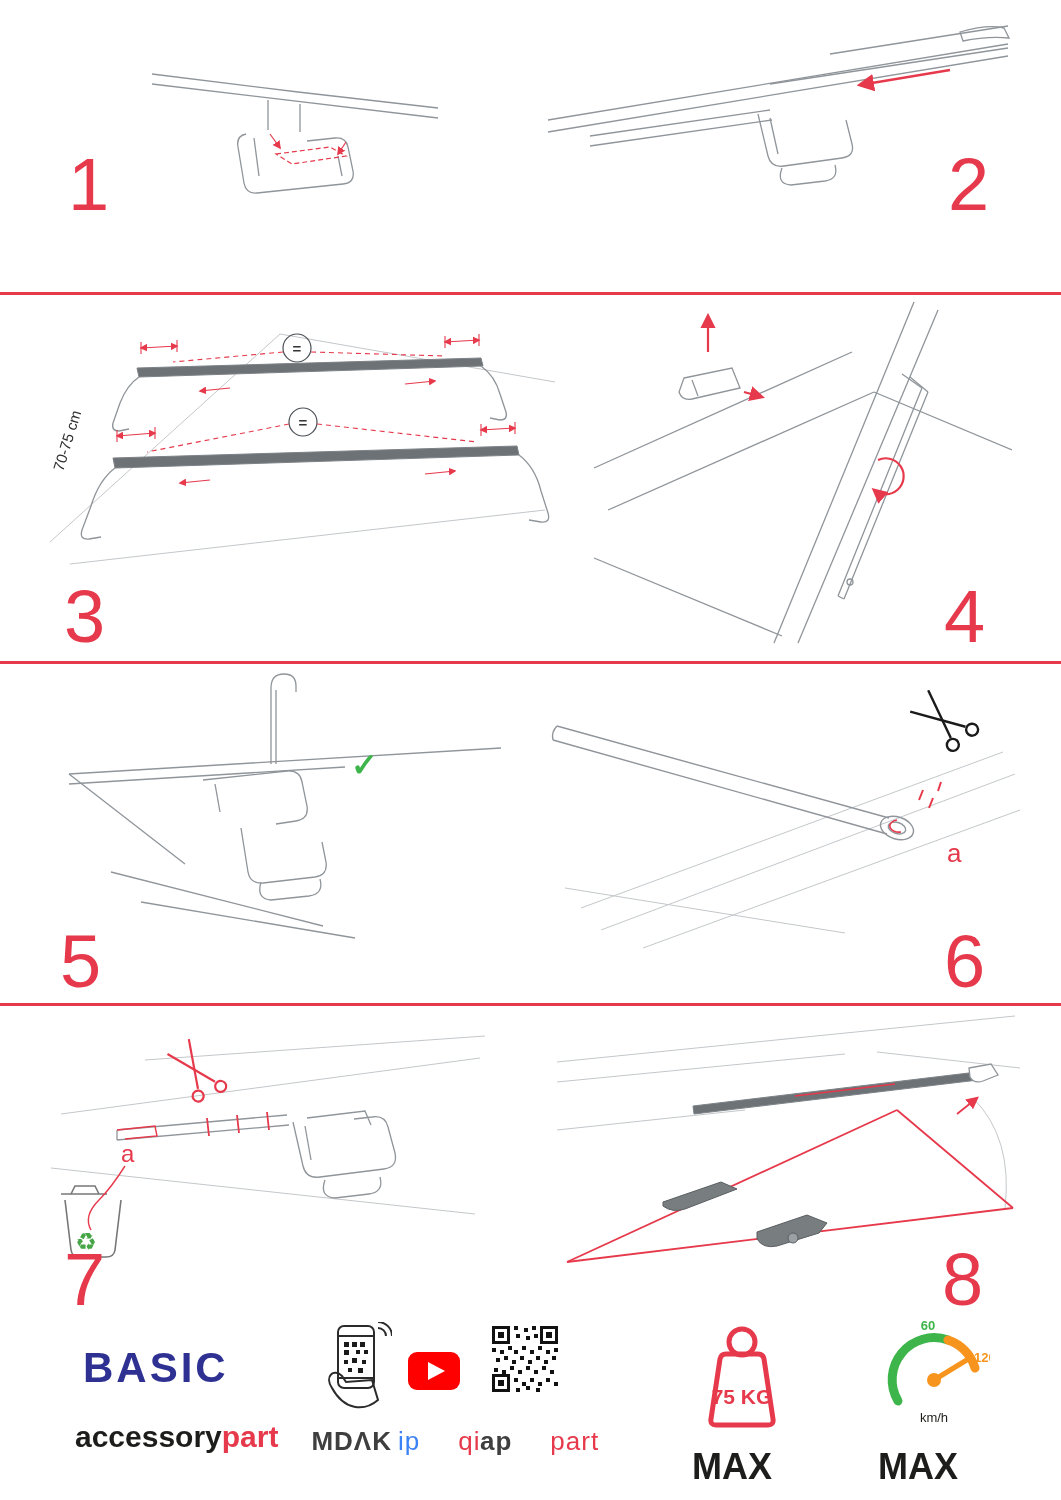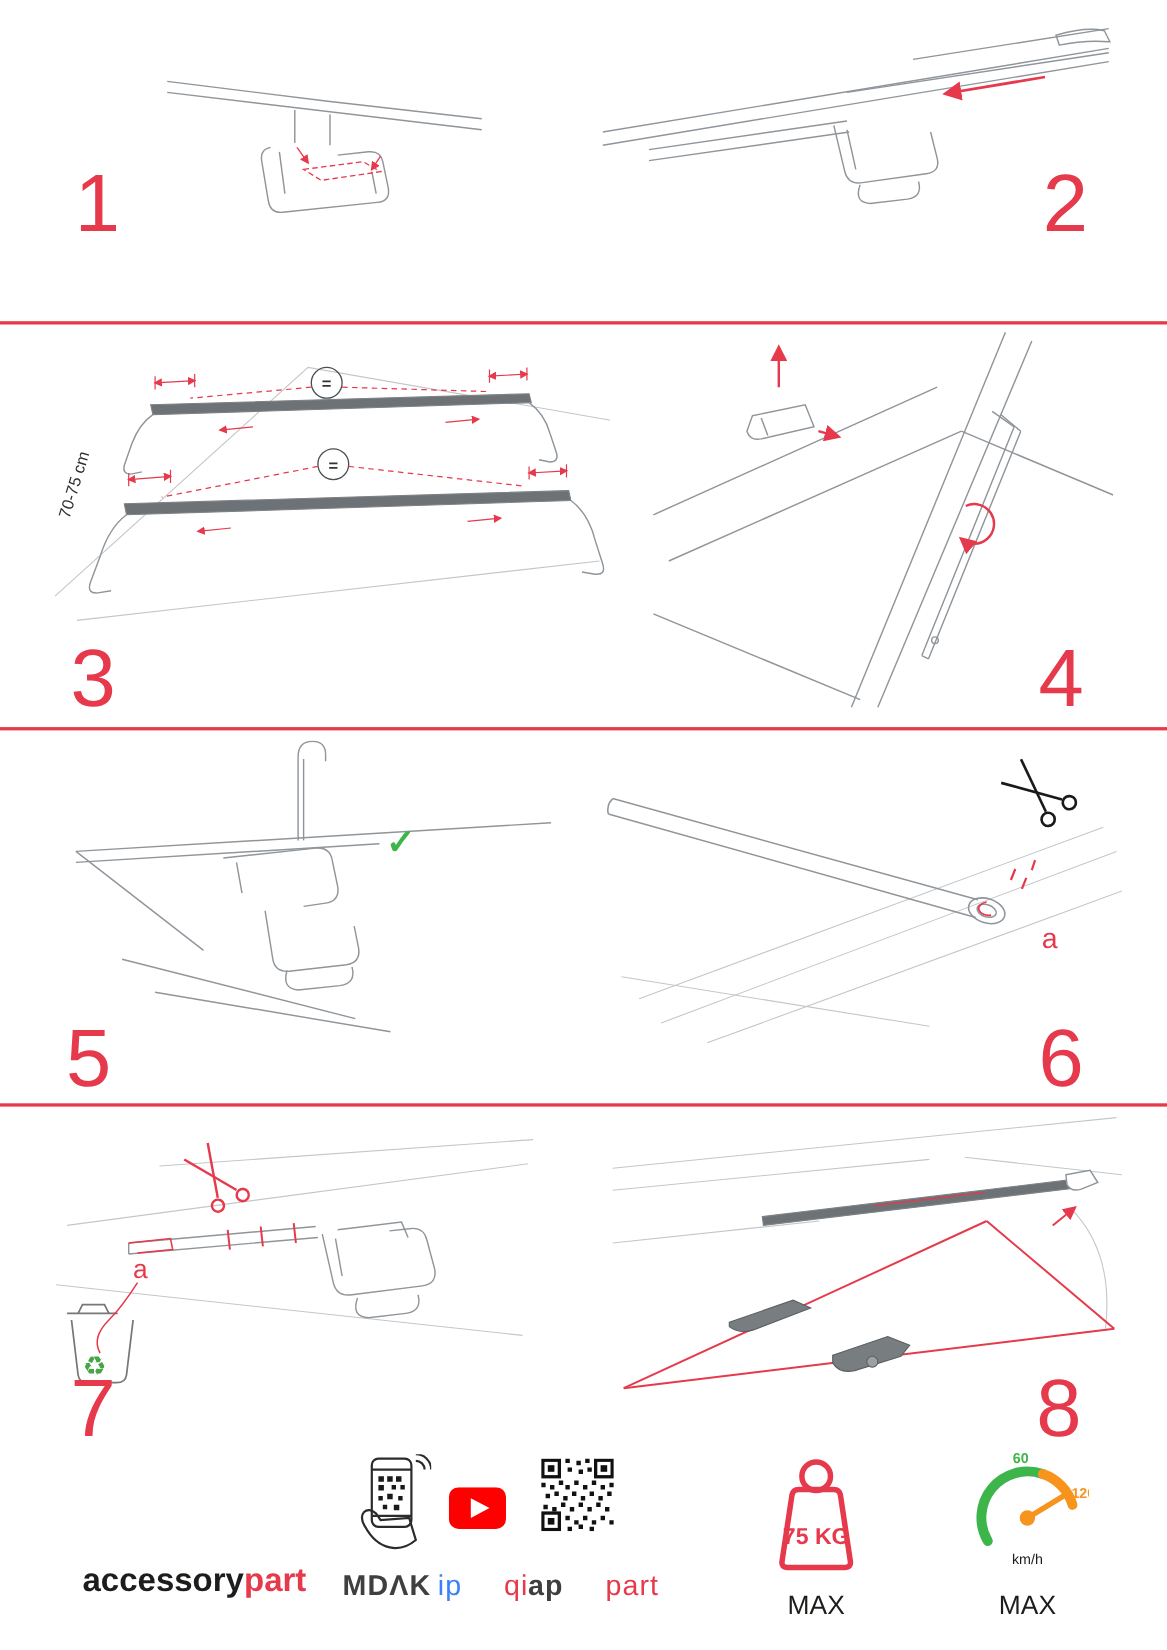--- a/index.html
+++ b/index.html
@@ -17,21 +17,21 @@
   .abs{position:absolute;}
   .divider{position:absolute;left:0;width:100%;height:3px;background:var(--red);}
   .num{position:absolute;font-size:74px;font-weight:400;color:var(--red);line-height:1;}
   svg text{font-family:"Liberation Sans",sans-serif;}
   .brand-title{position:absolute;left:83px;top:1344px;font-size:42px;font-weight:700;letter-spacing:3px;color:var(--navy);}
   .brand-sub{position:absolute;left:75px;top:1420px;font-size:30px;font-weight:700;color:var(--dark);}
   .brand-sub .red{color:var(--red);}
   .icon-label{position:absolute;font-size:26px;font-weight:700;color:#3f3f3f;text-align:right;letter-spacing:1px;}
   .icon-label .gray{color:#3b82f6;font-weight:400;}
   .icon-label .red{color:var(--red);font-weight:400;margin-left:38px;}
-  .max-label{position:absolute;font-size:24px;font-weight:400;color:var(--dark);text-align:center;}
+  .max-label{position:absolute;font-size:36px;font-weight:700;color:var(--dark);}
 </style>
 </head>
 <body>
 
 <div class="page">
 
   <svg width="0" height="0" style="position:absolute">
     <defs>
       <marker id="arrR" viewBox="0 0 10 10" refX="8" refY="5" markerWidth="7" markerHeight="7" orient="auto-start-reverse">
         <path d="M0,0 L10,5 L0,10 Z" fill="#e6394b"></path>
@@ -246,20 +246,21 @@
       <path d="M412,104 L432,88" marker-end="url(#arrR)"></path>
     </g>
     <g stroke="#5a5f63" stroke-width="1" fill="#787d80">
       <path d="M118,192 l58,-20 16,7 -52,20 q-13,4 -22,-3 z"></path>
       <path d="M212,222 l50,-17 20,8 -8,10 -42,13 q-14,3 -20,-7 z"></path>
     </g>
     <circle cx="248" cy="228" r="5" fill="#9aa0a4" stroke="#5a5f63"></circle>
   </svg>
   <div class="num" style="left:942px;top:1243px">8</div>
 
+  <div class="brand-title">BASIC</div>
   <div class="brand-sub"><span>accessory</span><span class="red">part</span></div>
 
   <svg class="abs" style="left:312px;top:1322px" width="80" height="100" viewBox="0 0 80 100">
     <g stroke="#2b2b2b" stroke-width="2" fill="none">
       <rect x="26" y="4" width="36" height="62" rx="6"></rect>
       <path d="M26,14 h36 M26,56 h36"></path>
       <path d="M66,6 a8,8 0 0 1 8,8"></path>
       <path d="M66,0 a14,14 0 0 1 14,14"></path>
       <path d="M20,66 c-8,-12 2,-20 10,-12 l4,6 26,-2 6,20 c-14,12 -34,10 -46,-12 z"></path>
     </g>

